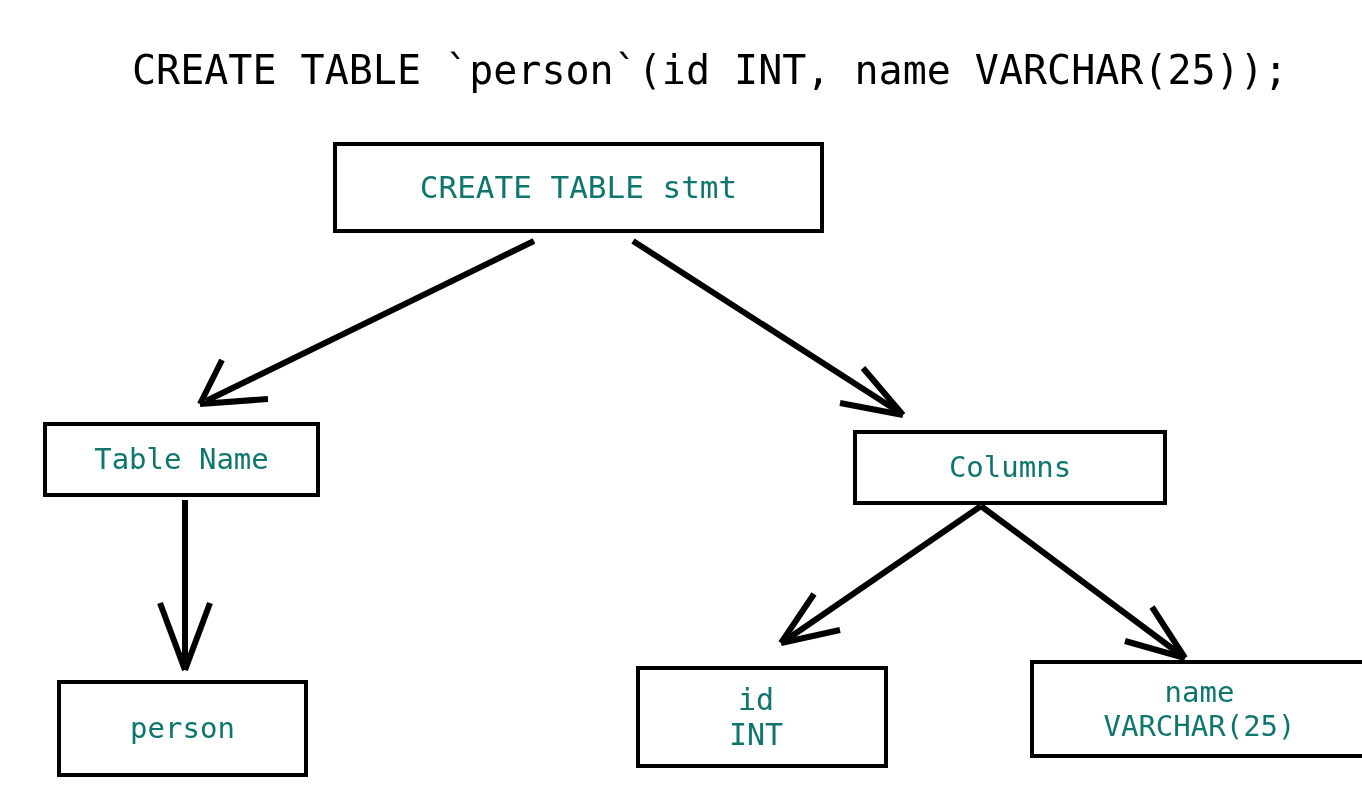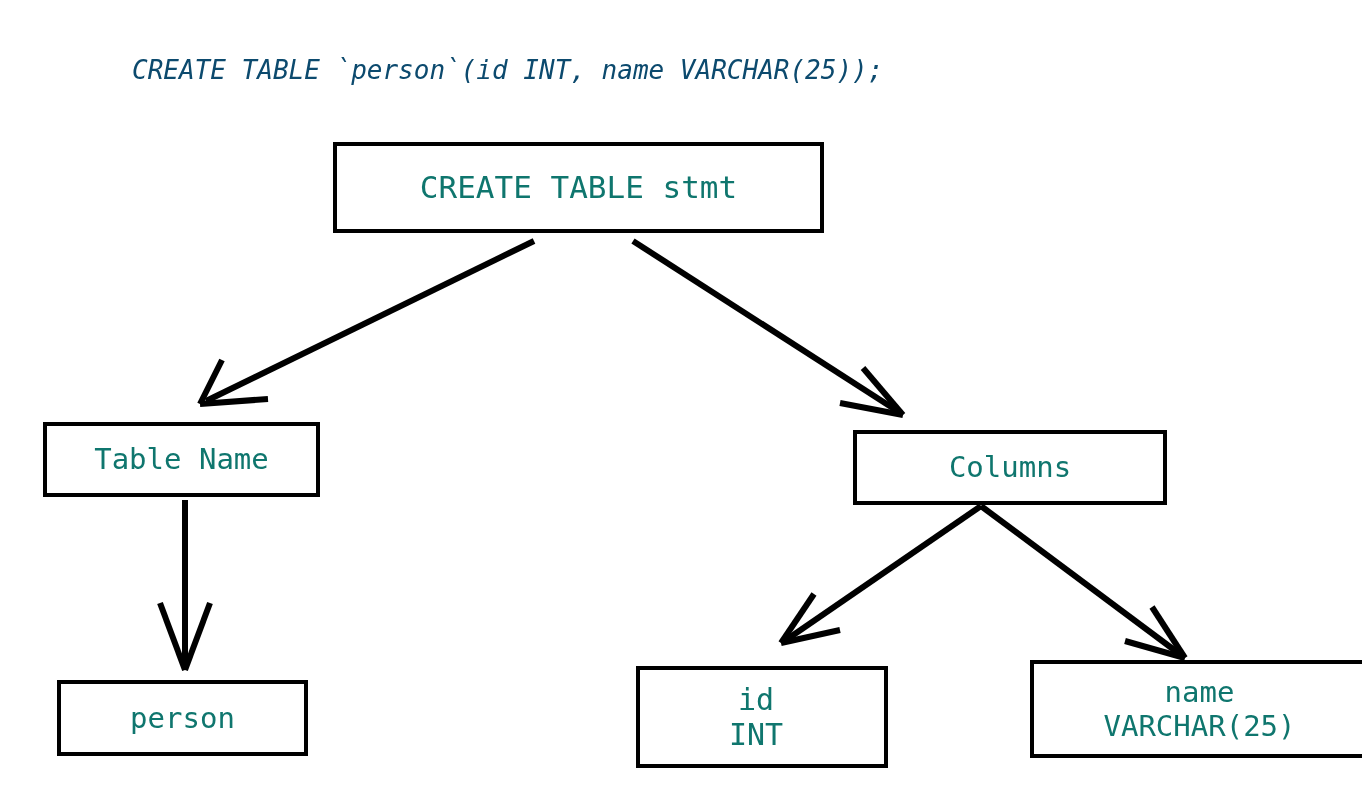--- a/index.html
+++ b/index.html
@@ -24,26 +24,25 @@
     left: 0;
     top: 0;
     width: 1362px;
     height: 804px;
     pointer-events: none;
   }
   .stmt-title {
     position: absolute;
     left: 132px;
     top: 50px;
-    font-size: 26px;
+    font-size: 40px;
     letter-spacing: 0px;
     white-space: pre;
     line-height: 40px;
-    color: #0c4a6e;
-    font-style: italic;
+    color: #000000;
   }
   .node {
     position: absolute;
     box-sizing: border-box;
     border: 4px solid #000000;
     background: #ffffff;
     display: flex;
     flex-direction: column;
     align-items: center;
     justify-content: center;
@@ -55,21 +54,21 @@
     text-align: center;
     line-height: 1.18;
   }
   .node.single .line { font-size: 30px; }
   .node.dual .line { font-size: 29px; }
 
   
   #node-root      { left: 333px; top: 142px;  width: 491px; height: 91px;  }
   #node-tablename { left: 43px;  top: 422px;  width: 277px; height: 75px;  }
   #node-columns   { left: 853px; top: 430px;  width: 314px; height: 75px;  }
-  #node-person    { left: 57px;  top: 680px;  width: 251px; height: 76px;  }
+  #node-person    { left: 57px;  top: 680px;  width: 251px; height: 97px;  }
   #node-col-id    { left: 636px; top: 666px;  width: 252px; height: 102px; }
   #node-col-name  { left: 1030px;top: 660px;  width: 347px; height: 98px;  }
 
   #node-root .line      { font-size: 31px; }
   #node-tablename .line { font-size: 29px; }
   #node-columns .line   { font-size: 29px; }
   #node-person .line    { font-size: 29px; }
   #node-col-id .line    { font-size: 30px; transform: translateX(-6px); }
   #node-col-name .line  { font-size: 29px; transform: translateX(-4px); }
 </style>

